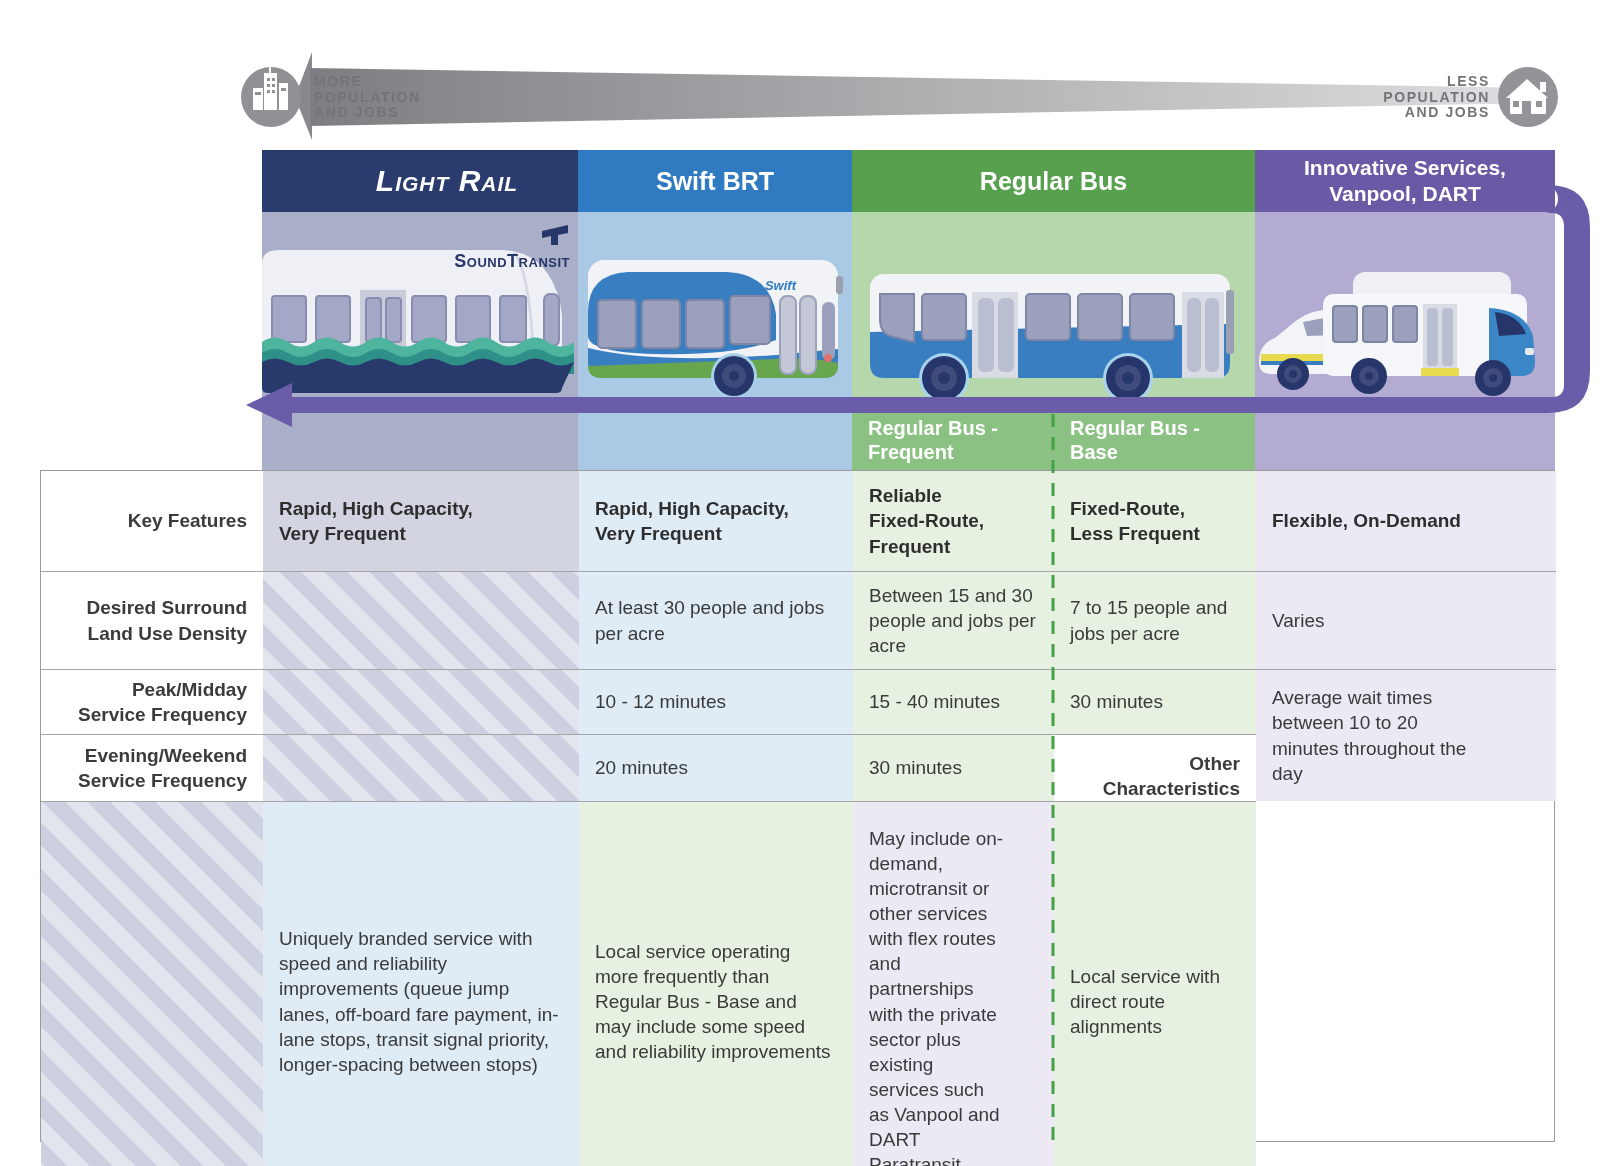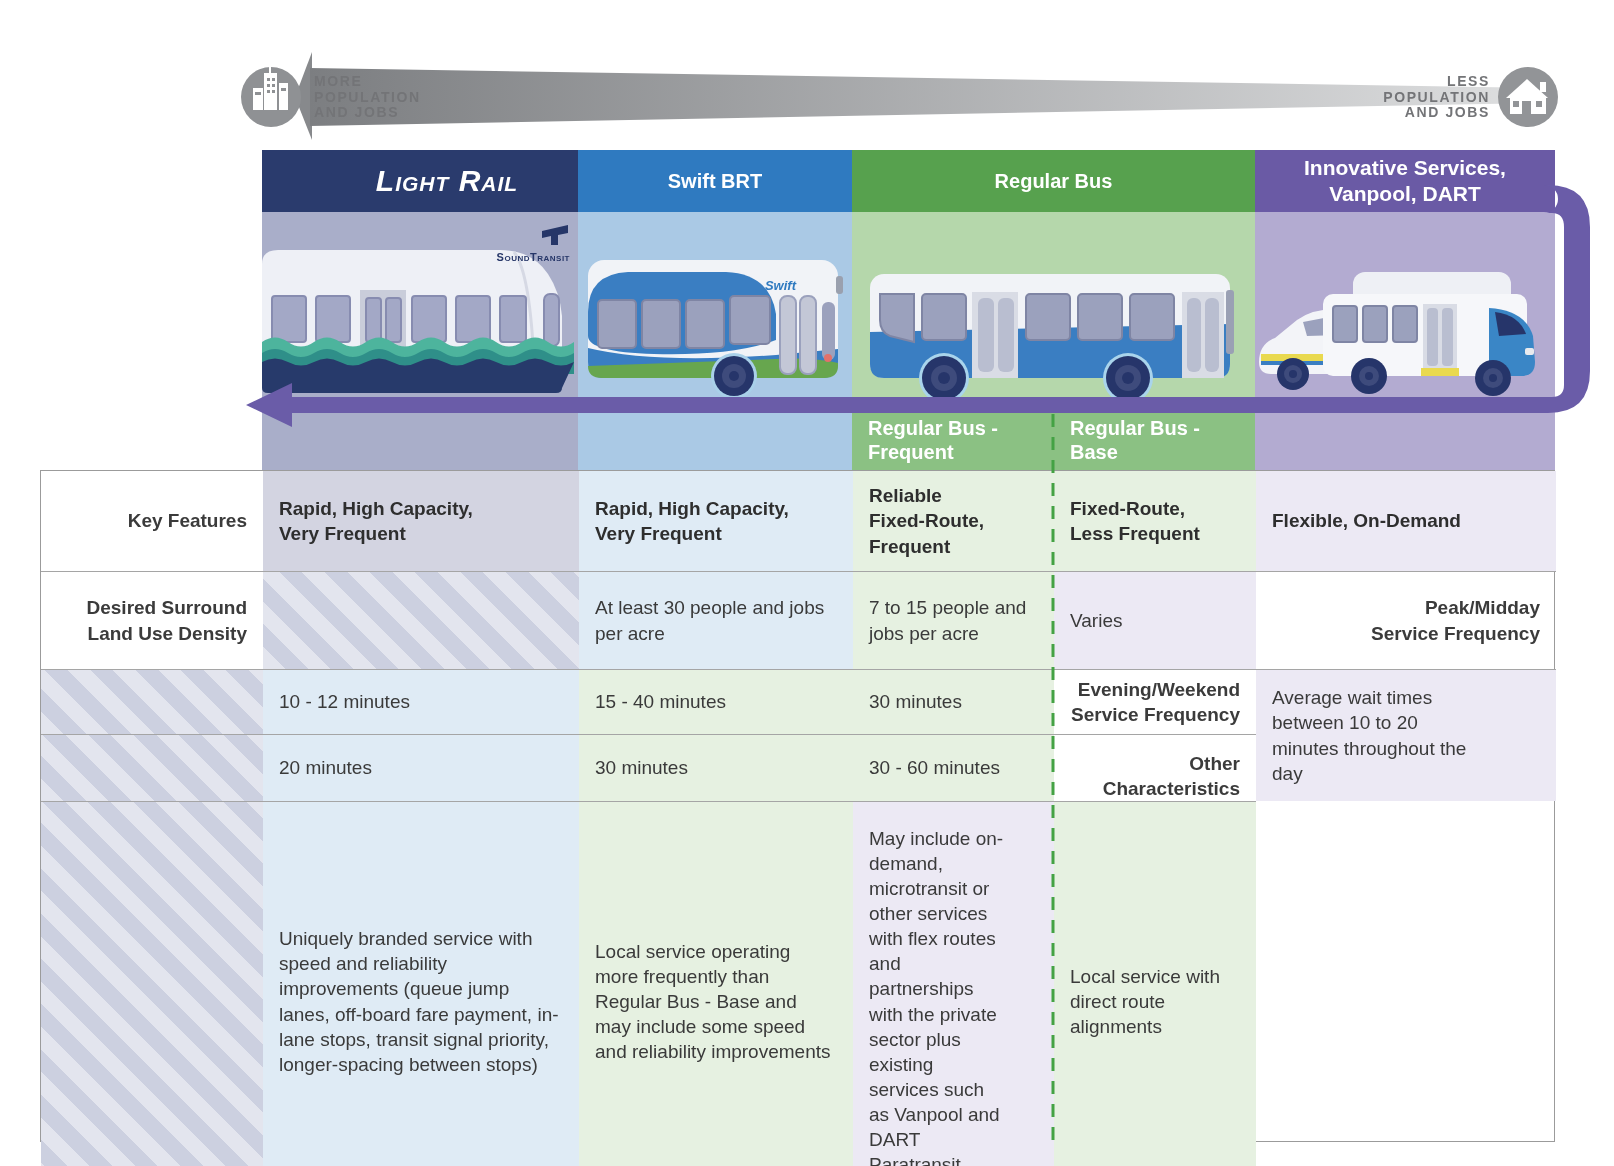--- a/index.html
+++ b/index.html
@@ -8,36 +8,36 @@
   .abs{position:absolute;}
   .preline{white-space:pre-line;}
 
   
   .banner-text{position:absolute;font-size:14px;font-weight:600;letter-spacing:1.6px;
                color:#737477;line-height:15.5px;}
   .banner-text.right{text-align:right;}
 
   
   .col-header{position:absolute;top:150px;height:62px;display:flex;align-items:center;
-              justify-content:center;color:#fff;font-weight:bold;font-size:20px;z-index:5;text-align:center;}
+              justify-content:center;color:#fff;font-weight:bold;font-size:25px;z-index:5;text-align:center;}
   .hdr-lr{left:262px;width:316px;background:#2a3b6d;font-size:30px;font-style:italic;
           font-variant:small-caps;letter-spacing:1px;padding-left:27px;}
   .hdr-sw{left:578px;width:274px;background:#2f7ac0;}
   .hdr-rb{left:852px;width:403px;background:#57a14e;}
   .hdr-in{left:1255px;width:300px;background:#6a5aa5;font-size:21px;line-height:1.25;}
 
   
   .ill{position:absolute;top:212px;height:258px;z-index:1;}
   .ill-lr{left:262px;width:316px;background:#a9aec9;}
   .ill-sw{left:578px;width:274px;background:#aac9e5;}
   .ill-rb{left:852px;width:403px;background:#b5d7ab;}
   .ill-in{left:1255px;width:300px;background:#b3abd1;}
 
   .st-logo{position:absolute;right:8px;top:12px;text-align:right;color:#263668;z-index:2;}
-  .st-logo .st-txt{font-size:11px;font-weight:bold;font-variant:small-caps;letter-spacing:.5px;display:block;margin-top:1px;}
+  .st-logo .st-txt{font-size:18px;font-weight:bold;font-variant:small-caps;letter-spacing:.5px;display:block;margin-top:1px;}
 
   .subband{position:absolute;left:852px;top:412px;width:403px;height:58px;background:#8bc183;z-index:2;}
   .subhdr{position:absolute;top:416px;color:#fff;font-weight:bold;font-size:20px;line-height:1.2;z-index:3;}
   .subhdr.f{left:868px;} .subhdr.b{left:1070px;}
 
   
   .grid{position:absolute;left:40px;top:470px;width:1515px;height:672px;z-index:2;
         display:grid;grid-template-columns:222px 316px 274px 201px 202px 300px;
         grid-template-rows:100px 98px 65px 67px 1fr;
         border:1px solid #9b9b9b;background:#fff;box-sizing:border-box;}
@@ -278,20 +278,23 @@
 
     <div class="cell lbl bt">
         <span class="preline">Desired Surround
 Land Use Density</span>
       </div>
     <div class="cell hatch bt"></div>
     <div class="cell c-sw bt">
         <span>At least 30 people and jobs per acre</span>
       </div>
     <div class="cell c-gr bt">
+        <span>Between 15 and 30 people and jobs per acre</span>
+      </div>
+    <div class="cell c-gr bt">
         <span>7 to 15 people and jobs per acre</span>
       </div>
     <div class="cell c-in bt">
         <span>Varies</span>
       </div>
 
     <div class="cell lbl bt">
         <span class="preline">Peak/Midday
 Service Frequency</span>
       </div>
@@ -313,23 +316,20 @@
         <span class="preline">Evening/Weekend
 Service Frequency</span>
       </div>
     <div class="cell hatch bt"></div>
     <div class="cell c-sw bt">
         <span>20 minutes</span>
       </div>
     <div class="cell c-gr bt">
         <span>30 minutes</span>
       </div>
-    <div class="cell c-gr bt">
-        <span>30 - 60 minutes</span>
-      </div>
 
     <div class="cell lbl bt top">
         <span class="preline">Other
 Characteristics</span>
       </div>
     <div class="cell hatch bt top"></div>
     <div class="cell c-sw bt top">
         <span>Uniquely branded service with speed and reliability improvements (queue jump lanes, off-board fare payment, in-lane stops, transit signal priority, longer-spacing between stops)</span>
       </div>
     <div class="cell c-gr bt top">

